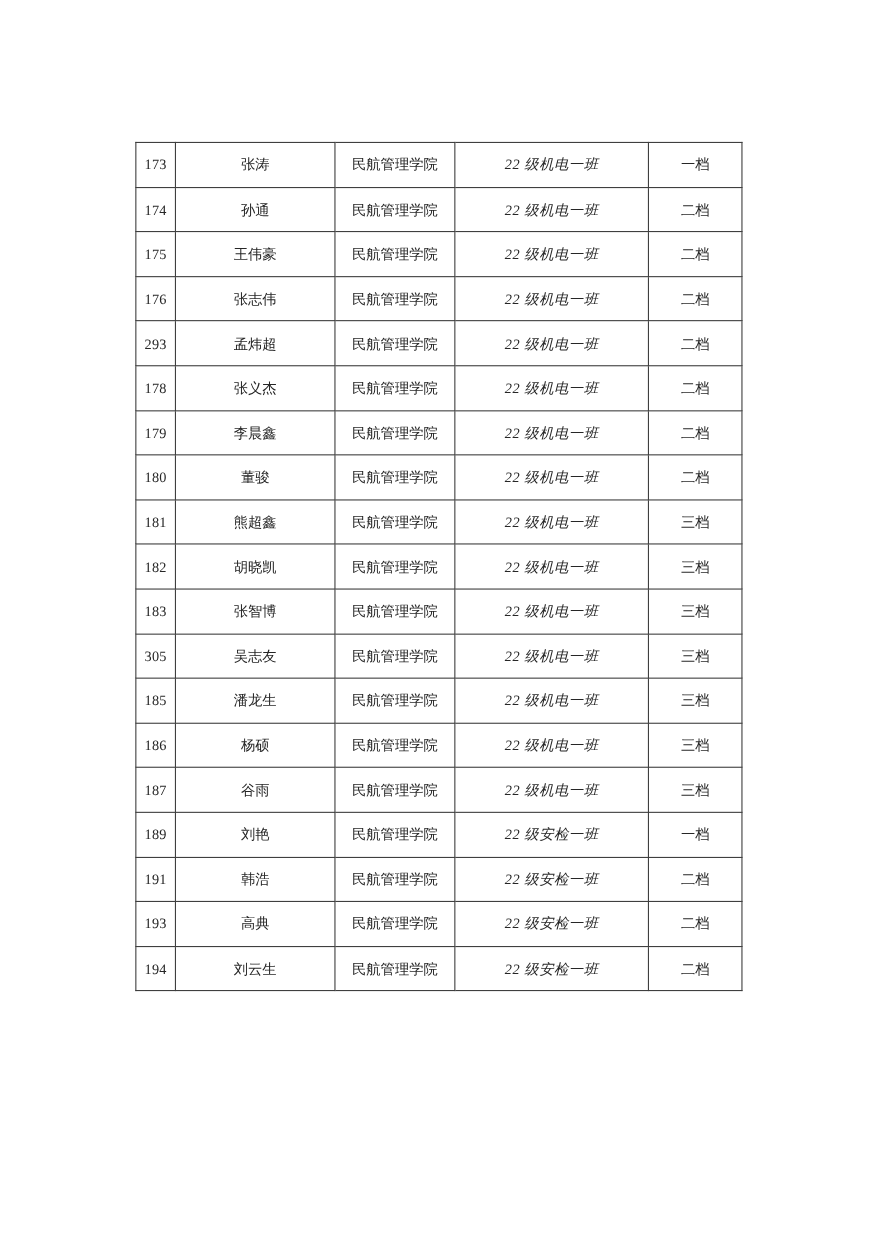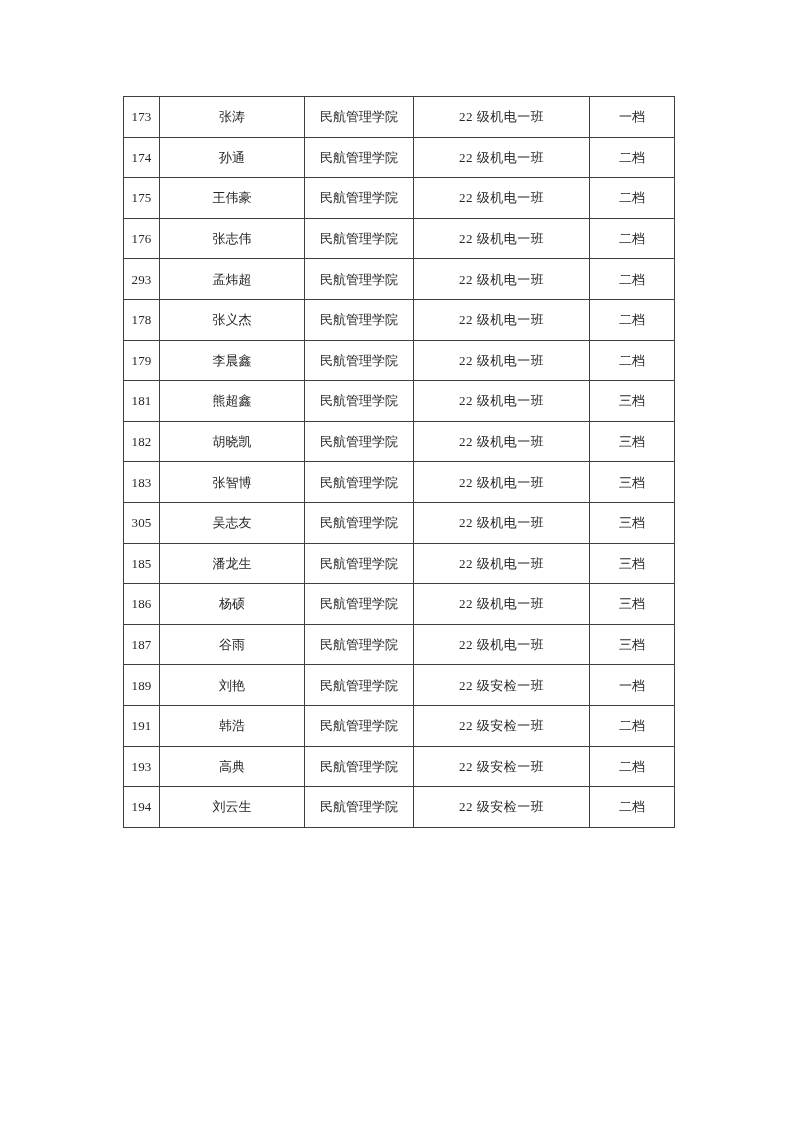--- a/index.html
+++ b/index.html
@@ -17,20 +17,21 @@
     background:var(--page-bg);
     position:relative;
     font-family:"Liberation Serif","DejaVu Serif",serif;
     color:var(--text-color);
     overflow:hidden;
   }
   .doc-page{
     position:absolute;
     inset:0;
     background:var(--page-bg);
+    margin-top:33px;
   }
   table.roster{
     position:absolute;
     left:123px;
     top:96px;
     width:551px;
     border-collapse:collapse;
     table-layout:fixed;
   }
   table.roster td{
@@ -48,20 +49,21 @@
   col.c-name{width:145px;}
   col.c-college{width:109px;}
   col.c-class{width:176px;}
   col.c-grade{width:85px;}
   td.serial-cell{
     font-size:12.5px;
     letter-spacing:0.2px;
   }
   td.class-cell{
     letter-spacing:0.5px;
+    font-style:italic;
   }
 </style>
 </head>
 <body>
 
 <div class="doc-page">
   <table class="roster">
     <colgroup>
       <col class="c-serial">
       <col class="c-name">
@@ -113,20 +115,27 @@
     <td class="grade-cell">二档</td>
   </tr>
         <tr>
     <td class="serial-cell">179</td>
     <td class="name-cell">李晨鑫</td>
     <td class="college-cell">民航管理学院</td>
     <td class="class-cell">22 级机电一班</td>
     <td class="grade-cell">二档</td>
   </tr>
         <tr>
+    <td class="serial-cell">180</td>
+    <td class="name-cell">董骏</td>
+    <td class="college-cell">民航管理学院</td>
+    <td class="class-cell">22 级机电一班</td>
+    <td class="grade-cell">二档</td>
+  </tr>
+        <tr>
     <td class="serial-cell">181</td>
     <td class="name-cell">熊超鑫</td>
     <td class="college-cell">民航管理学院</td>
     <td class="class-cell">22 级机电一班</td>
     <td class="grade-cell">三档</td>
   </tr>
         <tr>
     <td class="serial-cell">182</td>
     <td class="name-cell">胡晓凯</td>
     <td class="college-cell">民航管理学院</td>

